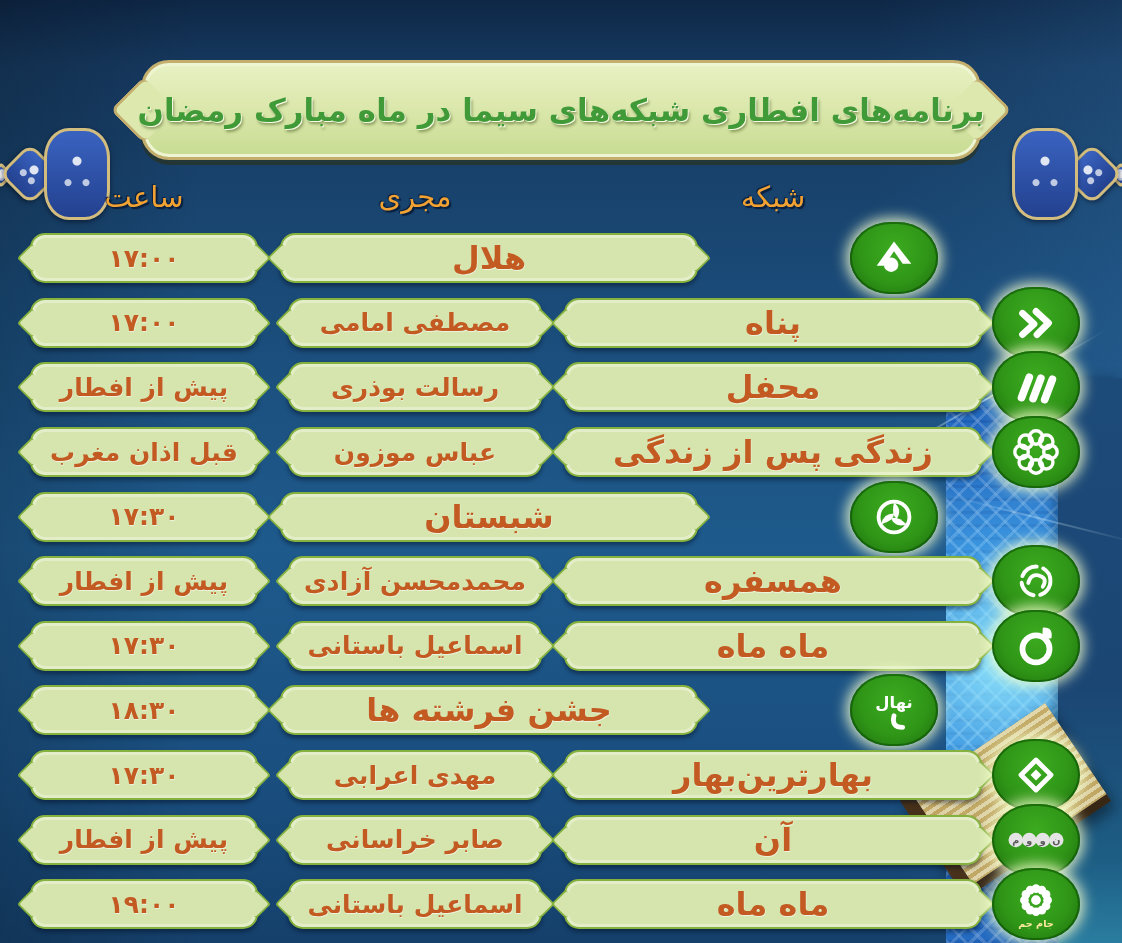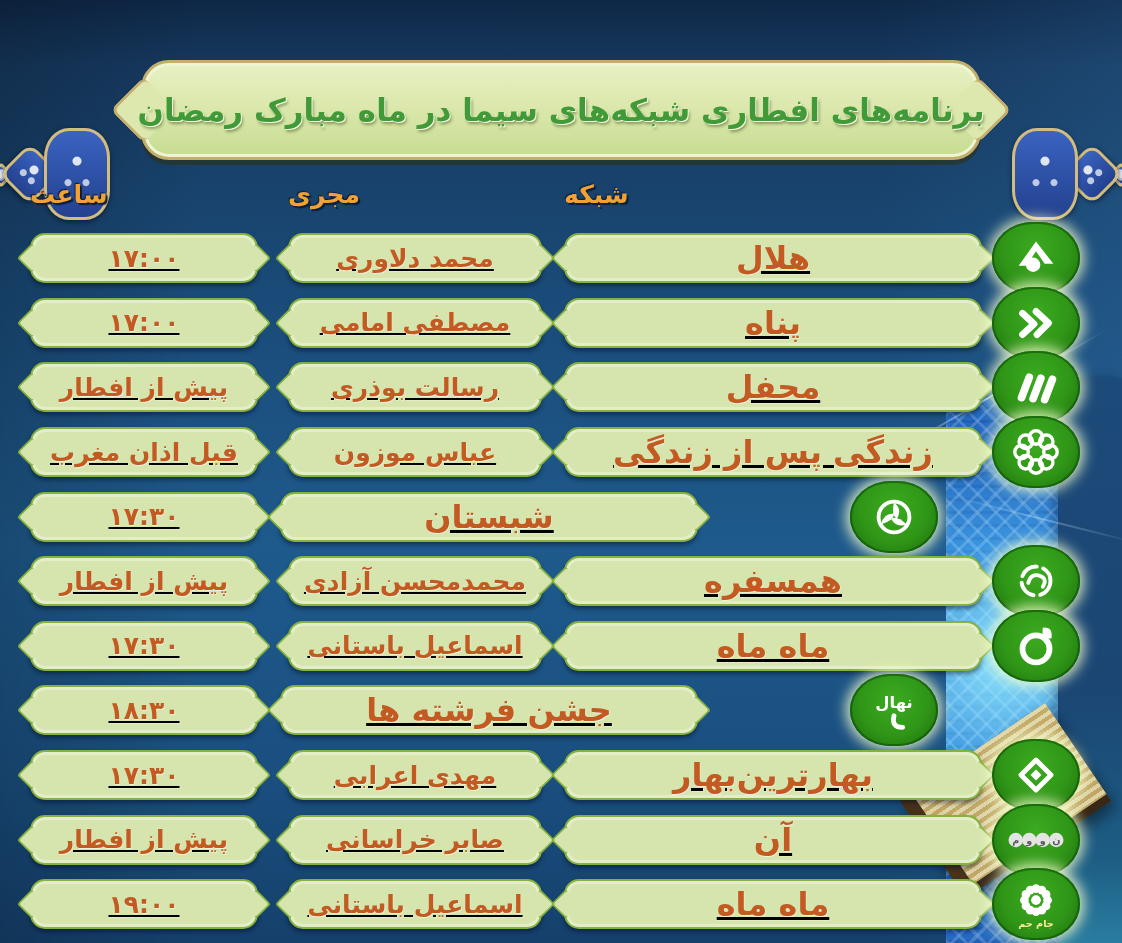--- a/index.html
+++ b/index.html
@@ -78,30 +78,30 @@
       linear-gradient(#3a63c0,#23418f);
     border:3px solid #d3bd7e; box-shadow:0 2px 5px rgba(0,0,20,.5);
   }
   .med .m1{left:44px; top:2px; width:66px; height:92px; border-radius:38% 38% 38% 38%/32%;}
   .med .m2{left:8px; top:26px; width:44px; height:44px; transform:rotate(45deg); border-radius:26%;}
   .med .m3{left:-8px; top:40px; width:18px; height:18px; transform:rotate(45deg); border-radius:20%;}
 
   
   .col-headers{position:absolute; top:180px; left:0; width:100%; display:flex; align-items:center;}
   .col-h{
-    color:var(--column_header); font-weight:bold; font-size:25px; text-align:left;
+    color:var(--column_header); font-weight:normal; font-size:29px; text-align:center;
     text-shadow:2px 2px 1px #0a1f3d, -1px -1px 1px #0a1f3d;
   }
   .ch-time{width:228px; margin-left:30px;}
   .ch-host{width:254px; margin-left:30px;}
   .ch-channel{width:418px; margin-left:22px;}
 
   
   #rows{position:absolute; top:226px; left:0; width:100%;}
-  .row{display:flex; align-items:center; height:64.6px;text-decoration:underline;}
+  .row{display:flex; align-items:center; height:64.6px;}
   .pill{
     position:relative; height:50px; background:var(--pill_fill);
     border:2px solid var(--pill_border); border-radius:15px;
     display:flex; align-items:center; justify-content:center;
     box-shadow:inset 0 0 0 3px rgba(255,255,255,.35), 0 3px 4px rgba(0,10,30,.45);
   }
   .pill::before,.pill::after{
     content:""; position:absolute; top:50%; width:19px; height:19px;
     background:var(--pill_fill); border:2px solid var(--pill_border);
     transform:translateY(-50%) rotate(45deg); border-radius:4px;
@@ -155,23 +155,20 @@
   <div class="col-headers">
     <div class="col-h ch-time" dir="rtl">ساعت</div>
     <div class="col-h ch-host" dir="rtl">مجری</div>
     <div class="col-h ch-channel" dir="rtl">شبکه</div>
   </div>
 
   <div id="rows">
   <div class="row">
     <div class="pill time">
       <span class="pill-text" dir="rtl">۱۷:۰۰</span>
-    </div>
-    <div class="pill host">
-      <span class="pill-text" dir="rtl">محمد دلاوری</span>
     </div>
     <div class="pill channel">
       <span class="pill-text" dir="rtl">هلال</span>
     </div>
     <div class="logo-wrap">
       <div class="badge">
         <span class="logo-svg">
               <svg viewBox="0 0 60 56">
                 <path d="M12 36 L30 11 L48 34 L39 34 L30 21 L20 36 Z" fill="#fff"></path>
                 <circle cx="27" cy="35" r="7.5" fill="#fff"></circle>

